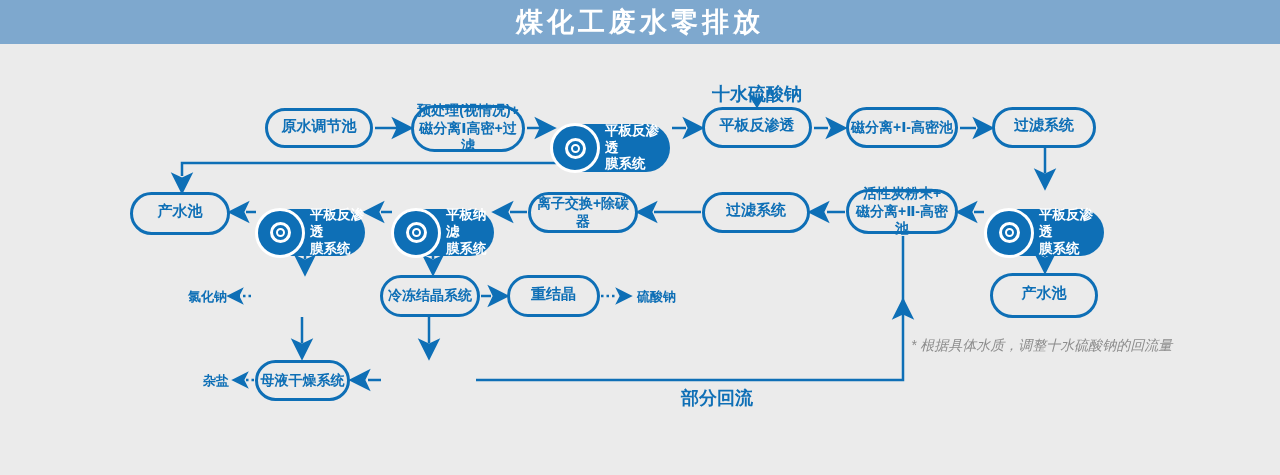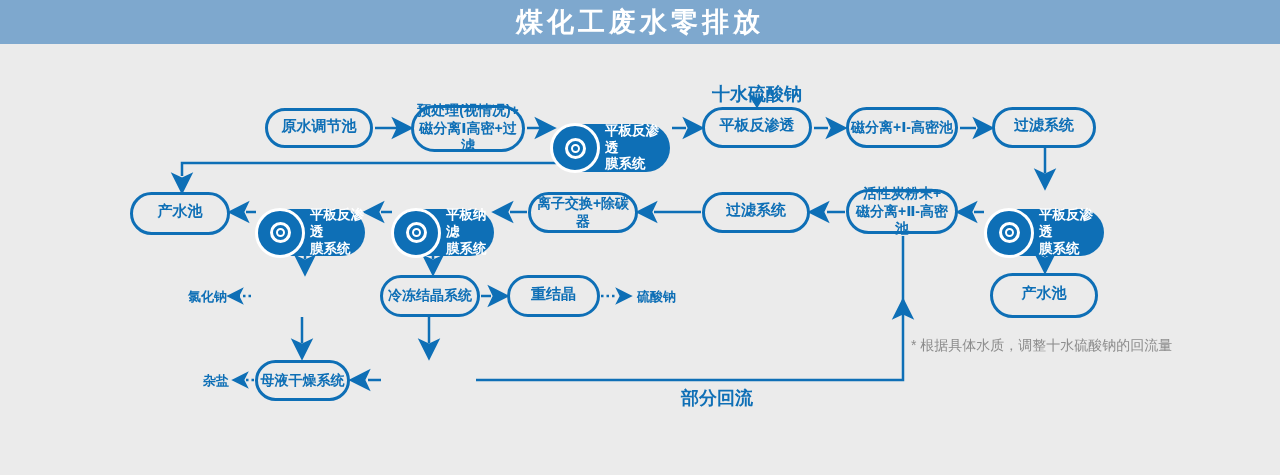--- a/index.html
+++ b/index.html
@@ -25,21 +25,21 @@
         align-items:flex-start;text-align:left;padding-left:53px;font-size:13.5px;margin-top:20px;}
   .disc{position:absolute;left:-2px;top:50%;transform:translateY(-50%);
         width:50px;height:50px;border:3px solid #ffffff;border-radius:50%;
         background:var(--blue);box-sizing:border-box;
         display:flex;align-items:center;justify-content:center;}
   .ring1{width:21px;height:21px;border:3px solid #ffffff;border-radius:50%;box-sizing:border-box;
         display:flex;align-items:center;justify-content:center;}
   .ring2{width:9px;height:9px;border:2.5px solid #ffffff;border-radius:50%;box-sizing:border-box;}
   .lbl{position:absolute;color:var(--blue);font-weight:bold;font-size:13px;white-space:nowrap;}
   .lbl.small{font-size:18px;}
-  .note{position:absolute;color:var(--gray);font-weight:normal;font-size:14px;white-space:nowrap;}
+  .note{position:absolute;color:var(--gray);font-weight:normal;font-size:14px;white-space:nowrap;font-style:italic;}
 </style>
 </head>
 <body>
 
 <div class="stage">
 
   <div class="header">
     <span class="title">煤化工废水零排放</span>
   </div>
 

